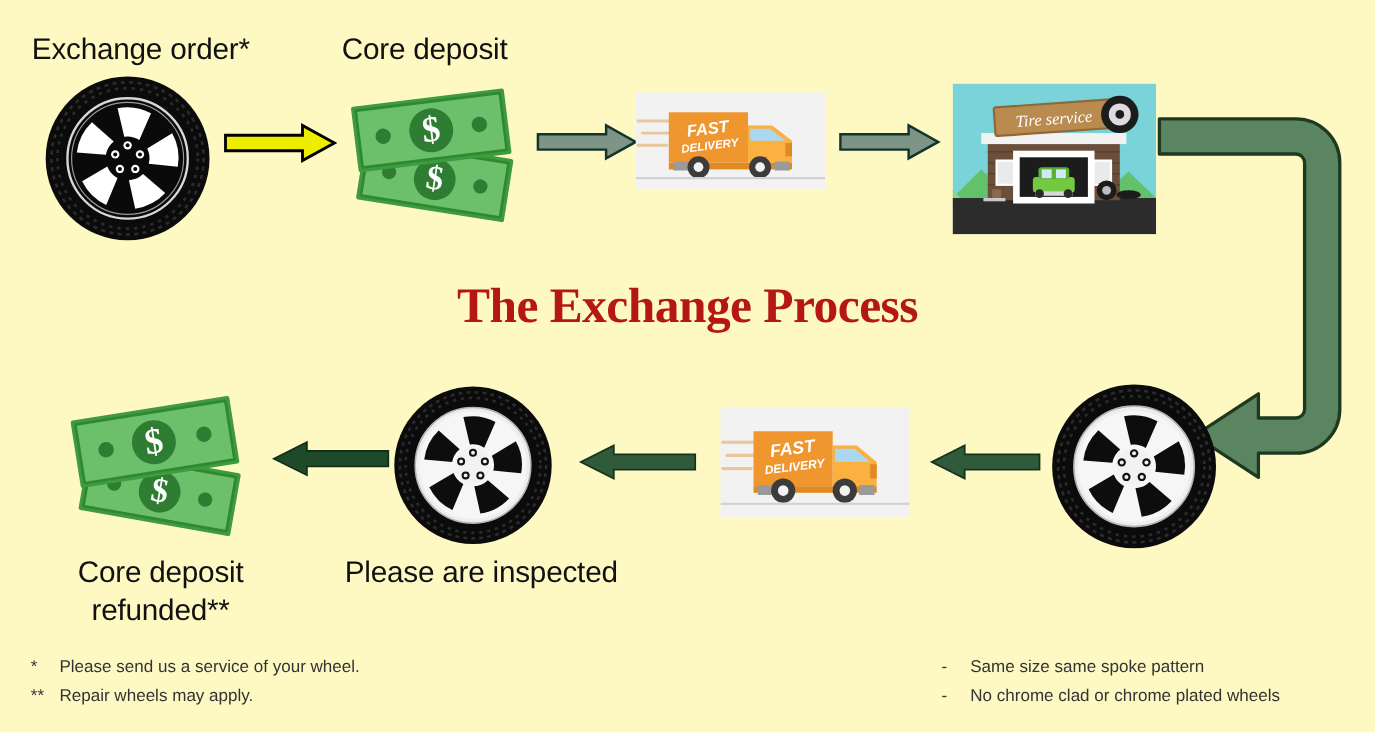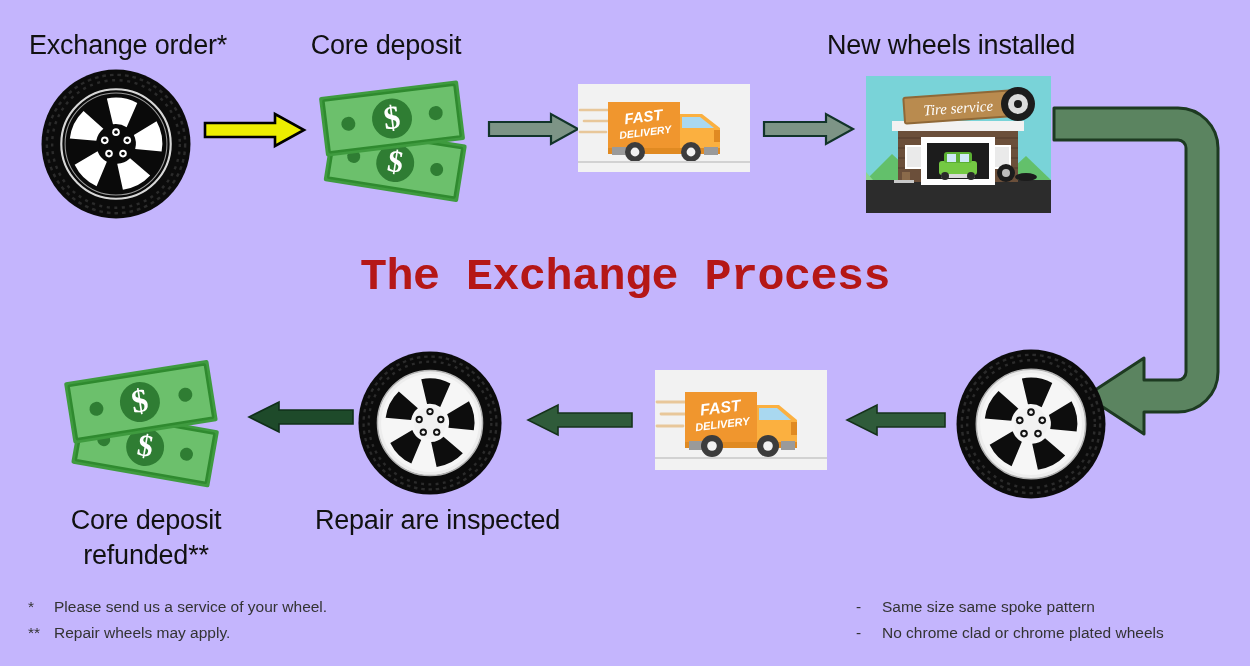--- a/index.html
+++ b/index.html
@@ -8,21 +8,21 @@
     background: #ffffff;
   }
   body {
     font-family: "Liberation Sans", sans-serif;
     color: #1a1a1a;
   }
   #canvas {
     position: relative;
     width: 1250px;
     height: 666px;
-    background: #c4b5fd;
+    background: #fef9c3;
     overflow: hidden;
   }
 
   
   .step-label {
     position: absolute;
     text-align: center;
     font-size: 27px;
     line-height: 1.28;
     color: #111111;
@@ -35,21 +35,21 @@
   #title {
     position: absolute;
     left: 0;
     right: 0;
     top: 252px;
     text-align: center;
     font-size: 45px;
     font-weight: bold;
     color: #b51717;
     letter-spacing: -0.5px;
-    font-family: Liberation Mono, monospace;
+    font-family: Liberation Serif, serif;
   }
 
   
   .footnotes {
     position: absolute;
     font-size: 15.5px;
     line-height: 1.65;
     color: #333333;
   }
   .fn-row { display: flex; }
@@ -79,21 +79,20 @@
 </style>
 </head>
 <body>
 
 <div id="canvas">
 
   <div class="step-label" style="left:0px; top:28px; width:256px;">Exchange order*</div>
 
   <div class="step-label" style="left:270px; top:28px; width:232px;">Core deposit</div>
 
-  <div class="step-label" style="left:800px; top:28px; width:302px;">New wheels installed</div>
 
   <div class="wheel" style="left:40px; top:68px; width:152px; height:152px;">
     <svg width="152" height="152" viewBox="0 0 100 100">
 
       <circle cx="50" cy="50" r="49" fill="#0b0b0b"></circle>
 
       <g stroke="#2b2b2b" stroke-width="1.6">
         <circle cx="50" cy="50" r="45.5" fill="none" stroke-dasharray="2.4 2.6"></circle>
         <circle cx="50" cy="50" r="42" fill="none" stroke-dasharray="2 3"></circle>
       </g>
@@ -440,21 +439,21 @@
         <text x="82" y="63" font-size="33" font-weight="bold" fill="#ffffff" text-anchor="middle" font-family="'Liberation Serif', serif">$</text>
         <circle cx="38" cy="53" r="7" fill="#2f7d33"></circle>
         <circle cx="128" cy="53" r="7" fill="#2f7d33"></circle>
       </g>
     </svg>
   </div>
 
   <div class="step-label" style="left:20px; top:503px; width:252px;">Core deposit
 refunded**</div>
 
-  <div class="step-label" style="left:300px; top:503px; width:275px;">Repair are inspected</div>
+  <div class="step-label" style="left:300px; top:503px; width:275px;">Please are inspected</div>
 
 
   <div class="footnotes" style="left:28px; top:594px; width:420px;">
     <div class="fn-row">
       <span class="fn-mark">*</span>
       <span class="fn-text">Please send us a service of your wheel.</span>
     </div>
     <div class="fn-row">
       <span class="fn-mark">**</span>
       <span class="fn-text">Repair wheels may apply.</span>

